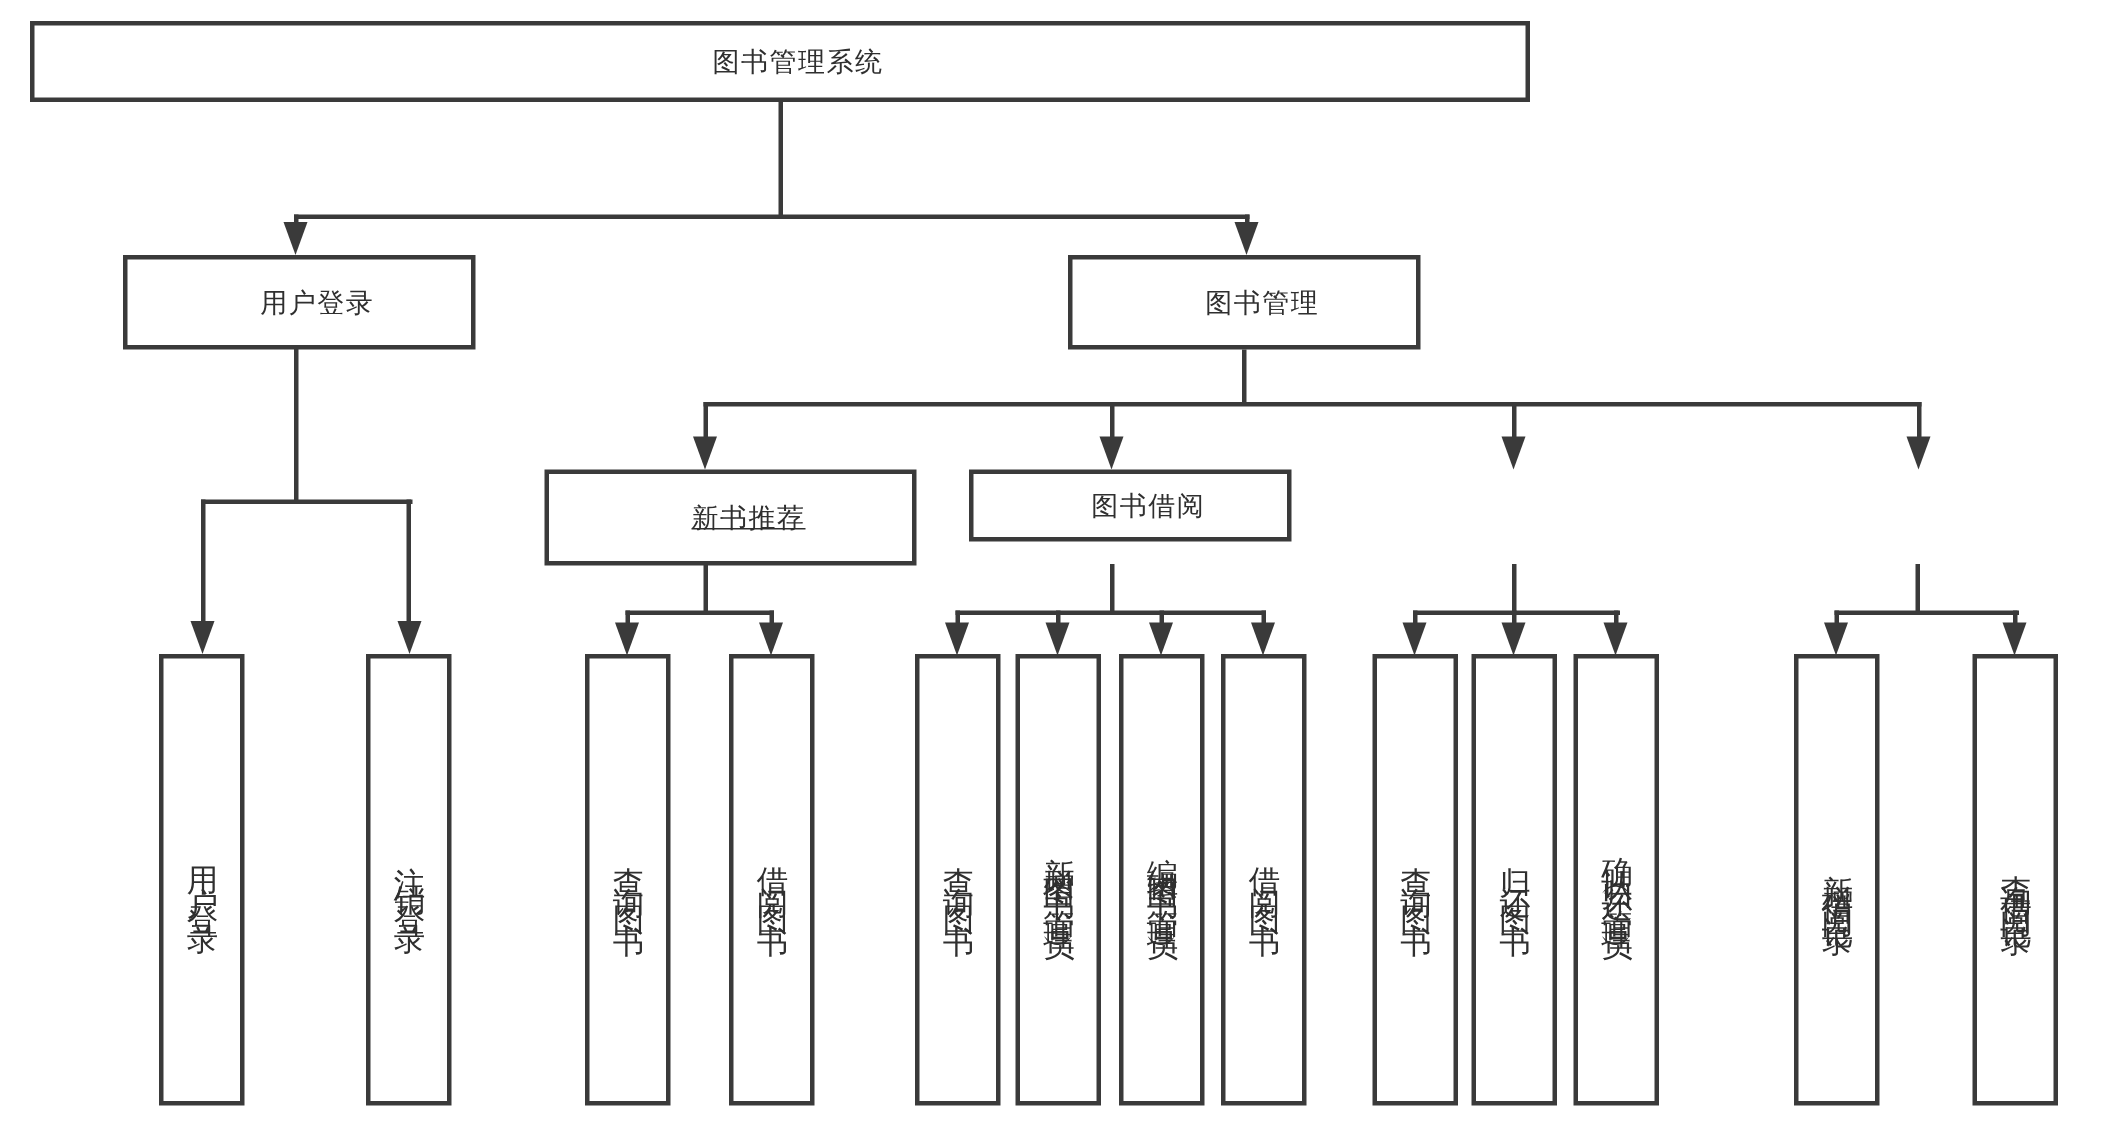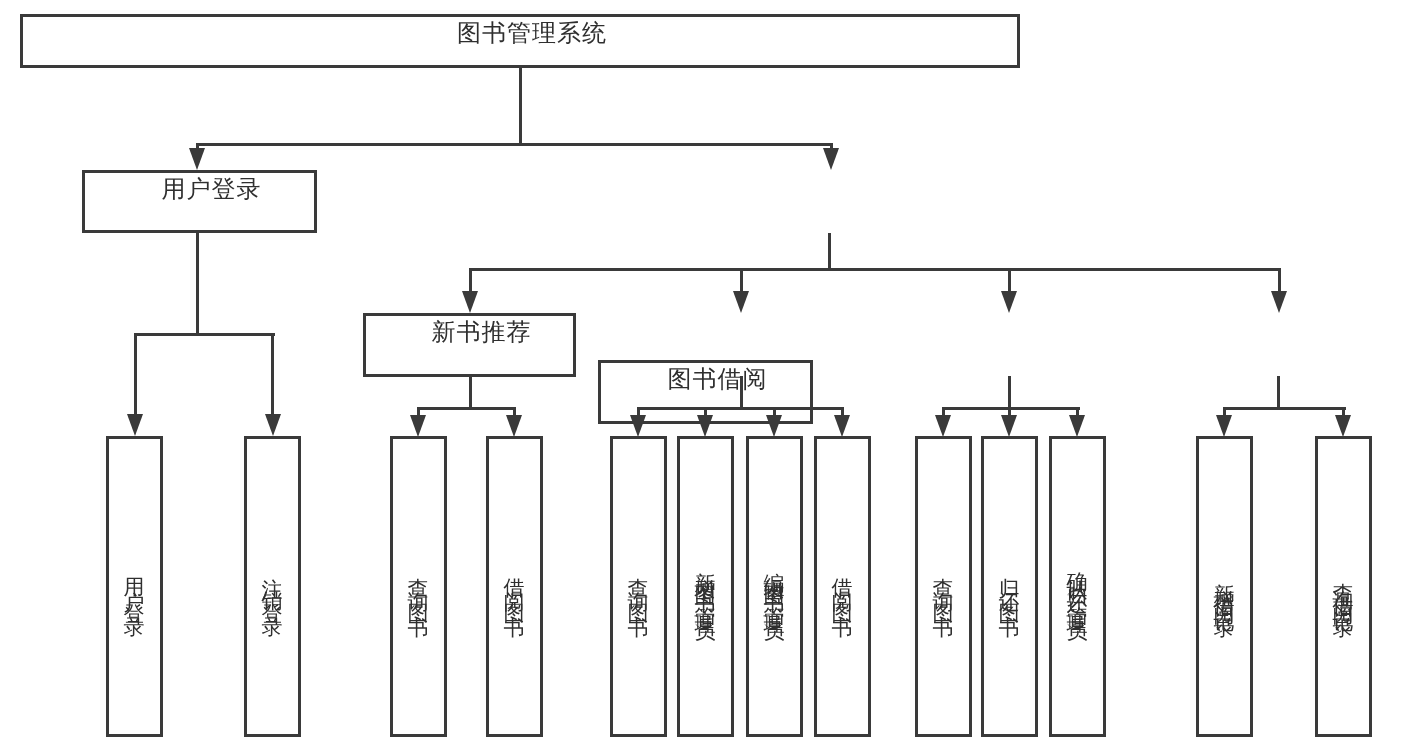--- a/index.html
+++ b/index.html
@@ -14,23 +14,23 @@
     width:1405px;height:747px;
     background:#ffffff;
     overflow:hidden;
   }
   
   .hbox{
     position:absolute;
     box-sizing:border-box;
     border:3px solid var(--line);
     background:#ffffff;
-    display:flex;justify-content:center;
+    display:flex;align-items:center;justify-content:center;
     color:var(--text);
-    font-size:24px;
+    font-size:18px;
     letter-spacing:1px;
     padding-left:24px;
   }
   
   .vbox{
     position:absolute;
     box-sizing:border-box;
     border:3px solid var(--line);
     background:#ffffff;
     top:436px;width:57px;height:301px;
@@ -76,43 +76,46 @@
   <div class="vline" style="left:519px;top:67px;height:78px;"></div>
   <div class="hline" style="left:196px;top:143px;width:637px;"></div>
   <div class="vline" style="left:196px;top:143px;height:9px;"></div>
   <div class="arrow" style="left:189px;top:148px;"></div>
   <div class="vline" style="left:830px;top:143px;height:9px;"></div>
   <div class="arrow" style="left:823px;top:148px;"></div>
 
   <div class="hbox" style="left:82px;top:170px;width:235px;height:63px;">
     <span>用户登录</span>
   </div>
+  <div class="hbox" style="left:712px;top:170px;width:235px;height:63px;">
+    <span>图书管理</span>
+  </div>
 
   <div class="vline" style="left:196px;top:232px;height:104px;"></div>
   <div class="hline" style="left:134px;top:333px;width:141px;"></div>
   <div class="vline" style="left:134px;top:333px;height:83px;"></div>
   <div class="arrow" style="left:127px;top:414px;"></div>
   <div class="vline" style="left:271px;top:333px;height:83px;"></div>
   <div class="arrow" style="left:265px;top:414px;"></div>
 
   <div class="vline" style="left:828px;top:233px;height:37px;"></div>
   <div class="hline" style="left:469px;top:268px;width:812px;"></div>
   <div class="vline" style="left:469px;top:268px;height:25px;"></div>
   <div class="arrow" style="left:462px;top:291px;"></div>
   <div class="vline" style="left:740px;top:268px;height:25px;"></div>
   <div class="arrow" style="left:733px;top:291px;"></div>
   <div class="vline" style="left:1008px;top:268px;height:25px;"></div>
   <div class="arrow" style="left:1001px;top:291px;"></div>
   <div class="vline" style="left:1278px;top:268px;height:25px;"></div>
   <div class="arrow" style="left:1271px;top:291px;"></div>
 
-  <div class="hbox" style="left:363px;top:313px;width:213px;height:64px;">
+  <div class="hbox" style="left:363px;top:313px;width:248px;height:64px;text-decoration:underline;">
     <span>新书推荐</span>
   </div>
-  <div class="hbox" style="left:598px;top:313px;width:215px;height:64px;margin-top:47px;">
+  <div class="hbox" style="left:646px;top:313px;width:215px;height:48px;">
     <span>图书借阅</span>
   </div>
 
   <div class="vline" style="left:469px;top:376px;height:34px;"></div>
   <div class="hline" style="left:417px;top:407px;width:99px;"></div>
   <div class="vline" style="left:417px;top:407px;height:10px;"></div>
   <div class="arrow" style="left:410px;top:415px;"></div>
   <div class="vline" style="left:513px;top:407px;height:10px;"></div>
   <div class="arrow" style="left:506px;top:415px;"></div>
 

